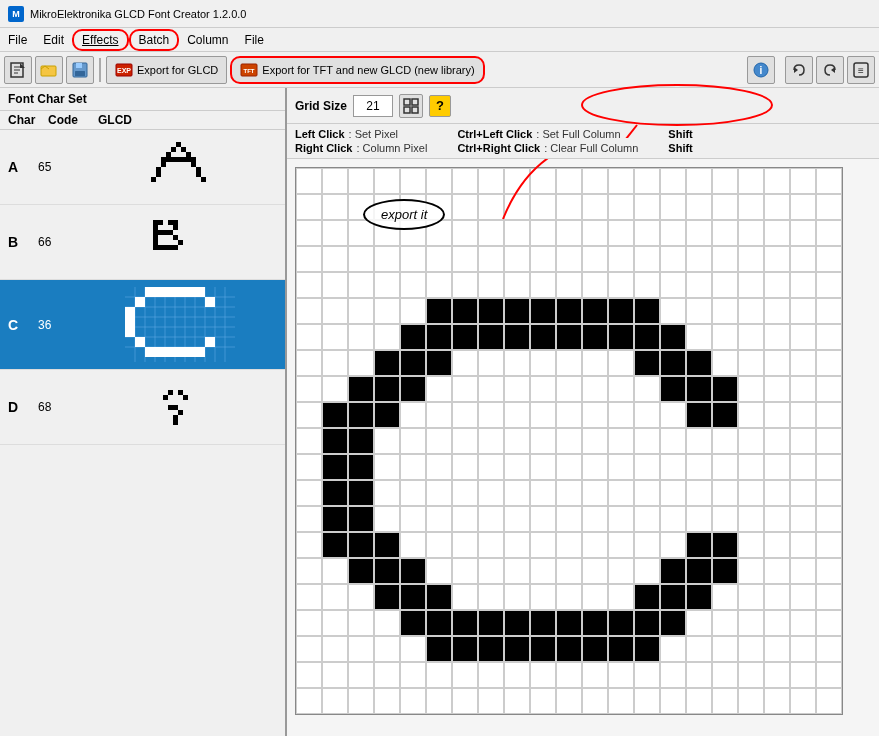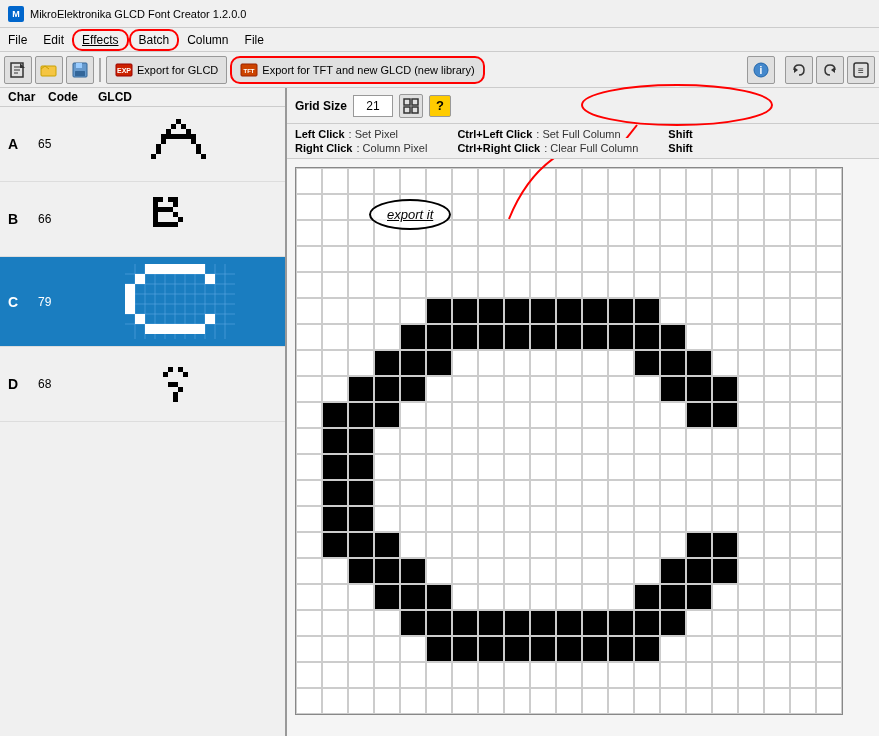--- a/index.html
+++ b/index.html
@@ -55,21 +55,21 @@
     .click-info-bar { display: flex; gap: 30px; padding: 4px 8px; border-bottom: 1px solid #ccc; background: #f0f0f0; font-size: 11px; }
     .click-info-section { display: flex; flex-direction: column; gap: 2px; }
     .click-info-row { display: flex; gap: 4px; }
     .click-key { font-weight: bold; }
     .click-action { color: #333; }
     
     
     .pixel-grid-container { flex: 1; padding: 8px; overflow: hidden; display: flex; align-items: flex-start; justify-content: flex-start; position: relative; }
     
     
-    .export-annotation { position: absolute; top: 40px; left: 82px; pointer-events: none; text-decoration: underline; }
+    .export-annotation { position: absolute; top: 40px; left: 76px; pointer-events: none; }
     .export-oval { border: 2px solid #000; border-radius: 50%; padding: 6px 16px; font-size: 13px; font-style: italic; background: rgba(255,255,255,0.8); white-space: nowrap; }
   </style>
 </head>
 <body>
 
 <div class="title-bar">
   <div class="title-bar-icon">
     <span>M</span>
   </div>
   <span class="title-bar-text">MikroElektronika GLCD Font Creator 1.2.0.0</span>
@@ -146,20 +146,21 @@
     <svg width="18" height="18" viewBox="0 0 18 18">
         <rect x="2" y="2" width="14" height="14" rx="2" fill="none" stroke="#333" stroke-width="1.5"></rect>
         <text x="9" y="13" text-anchor="middle" fill="#333" font-size="10">≡</text>
       </svg>
   </div>
 </div>
 
 <div class="main-area">
 
   <div class="left-panel">
+    <div class="left-panel-header">Font Char Set</div>
     <div class="char-table-header">
       <span class="char-col">Char</span>
       <span class="code-col">Code</span>
       <span class="glcd-col">GLCD</span>
     </div>
 
     <div class="char-list">
 
       <div class="char-row">
         <span class="char-label">A</span>
@@ -214,21 +215,21 @@
             <rect x="10" y="30" width="5" height="5" fill="#000"></rect>
             <rect x="15" y="30" width="5" height="5" fill="#000"></rect>
             <rect x="20" y="30" width="5" height="5" fill="#000"></rect>
             <rect x="25" y="30" width="5" height="5" fill="#000"></rect>
           </svg>
         </div>
       </div>
 
       <div class="char-row selected" style="background:#1a7dc0; color:white; min-height: 90px;">
         <span class="char-label" style="color:white;">C</span>
-        <span class="char-code" style="color:white;">79</span>
+        <span class="char-code" style="color:white;">36</span>
         <div class="char-glyph">
           <svg width="110" height="75" viewBox="0 0 110 75">
 
             <rect x="0" y="0" width="110" height="75" fill="#1a7dc0"></rect>
 
             <g stroke="#6aadea" stroke-width="0.5" fill="none">
               <line x1="0" y1="10" x2="110" y2="10"></line>
               <line x1="0" y1="20" x2="110" y2="20"></line>
               <line x1="0" y1="30" x2="110" y2="30"></line>
               <line x1="0" y1="40" x2="110" y2="40"></line>

